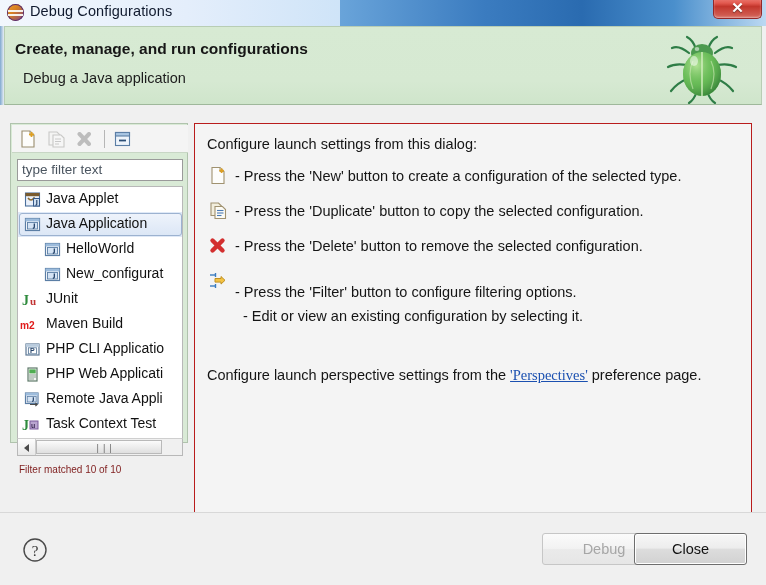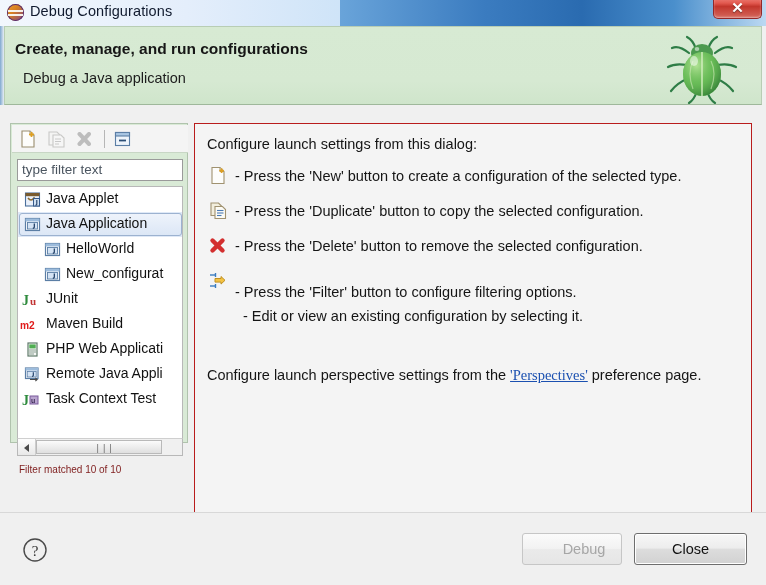--- a/index.html
+++ b/index.html
@@ -326,21 +326,21 @@
     top: 20px;
     height: 32px;
     border-radius: 3px;
     box-sizing: border-box;
     font-size: 14.5px;
     text-align: center;
     line-height: 30px;
     cursor: pointer;
   }
   .btn-debug {
-    left: 522px;
+    left: 542px;
     width: 100px;
     background: linear-gradient(to bottom,#fbfbfb 0%,#f2f2f2 48%,#eaeaea 52%,#e6e6e6 100%);
     border: 1px solid #c6c6c6;
     color: #a6a6a6;
     padding-left: 24px;
   }
   .btn-close {
     left: 634px;
     width: 113px;
     background: linear-gradient(to bottom,#f7f7f7 0%,#ededed 46%,#dcdcdc 52%,#d2d2d2 100%);
@@ -514,20 +514,29 @@
           <span class="tlabel" style="left:28px">JUnit</span>
         </div>
 
         <div class="trow">
           <svg class="ticon" style="left:2px" viewBox="0 0 20 17">
             <text x="0" y="13.5" font-family="Liberation Sans, sans-serif" font-size="12" font-weight="bold" fill="#e01b1b">m2</text>
           </svg>
           <span class="tlabel" style="left:28px">Maven Build</span>
         </div>
 
+        <div class="trow">
+          <svg class="ticon" style="left:6px" viewBox="0 0 17 17">
+            <rect x="2" y="3" width="13" height="11" fill="#f2f6fb" stroke="#5f7a96" stroke-width="1.2"></rect>
+            <rect x="2" y="3" width="13" height="2.8" fill="#b9cbdd"></rect>
+            <rect x="4.5" y="6.8" width="8" height="6" fill="#ffffff" stroke="#6a86a3" stroke-width="0.9"></rect>
+            <text x="6" y="12" font-family="Liberation Sans, sans-serif" font-size="7" font-weight="bold" fill="#27456b">P</text>
+          </svg>
+          <span class="tlabel" style="left:28px">PHP CLI Applicatio</span>
+        </div>
 
         <div class="trow">
           <svg class="ticon" style="left:6px" viewBox="0 0 17 17">
             <rect x="4" y="2" width="9" height="13" fill="#f5f7f5" stroke="#5f7a6a" stroke-width="1.2"></rect>
             <rect x="5.3" y="3.4" width="6.4" height="4" fill="#4fae52"></rect>
             <path d="M5 9 h7 M5 11 h7 M5 13 h5" stroke="#7f9488" stroke-width="0.9"></path>
           </svg>
           <span class="tlabel" style="left:28px">PHP Web Applicati</span>
         </div>
 

